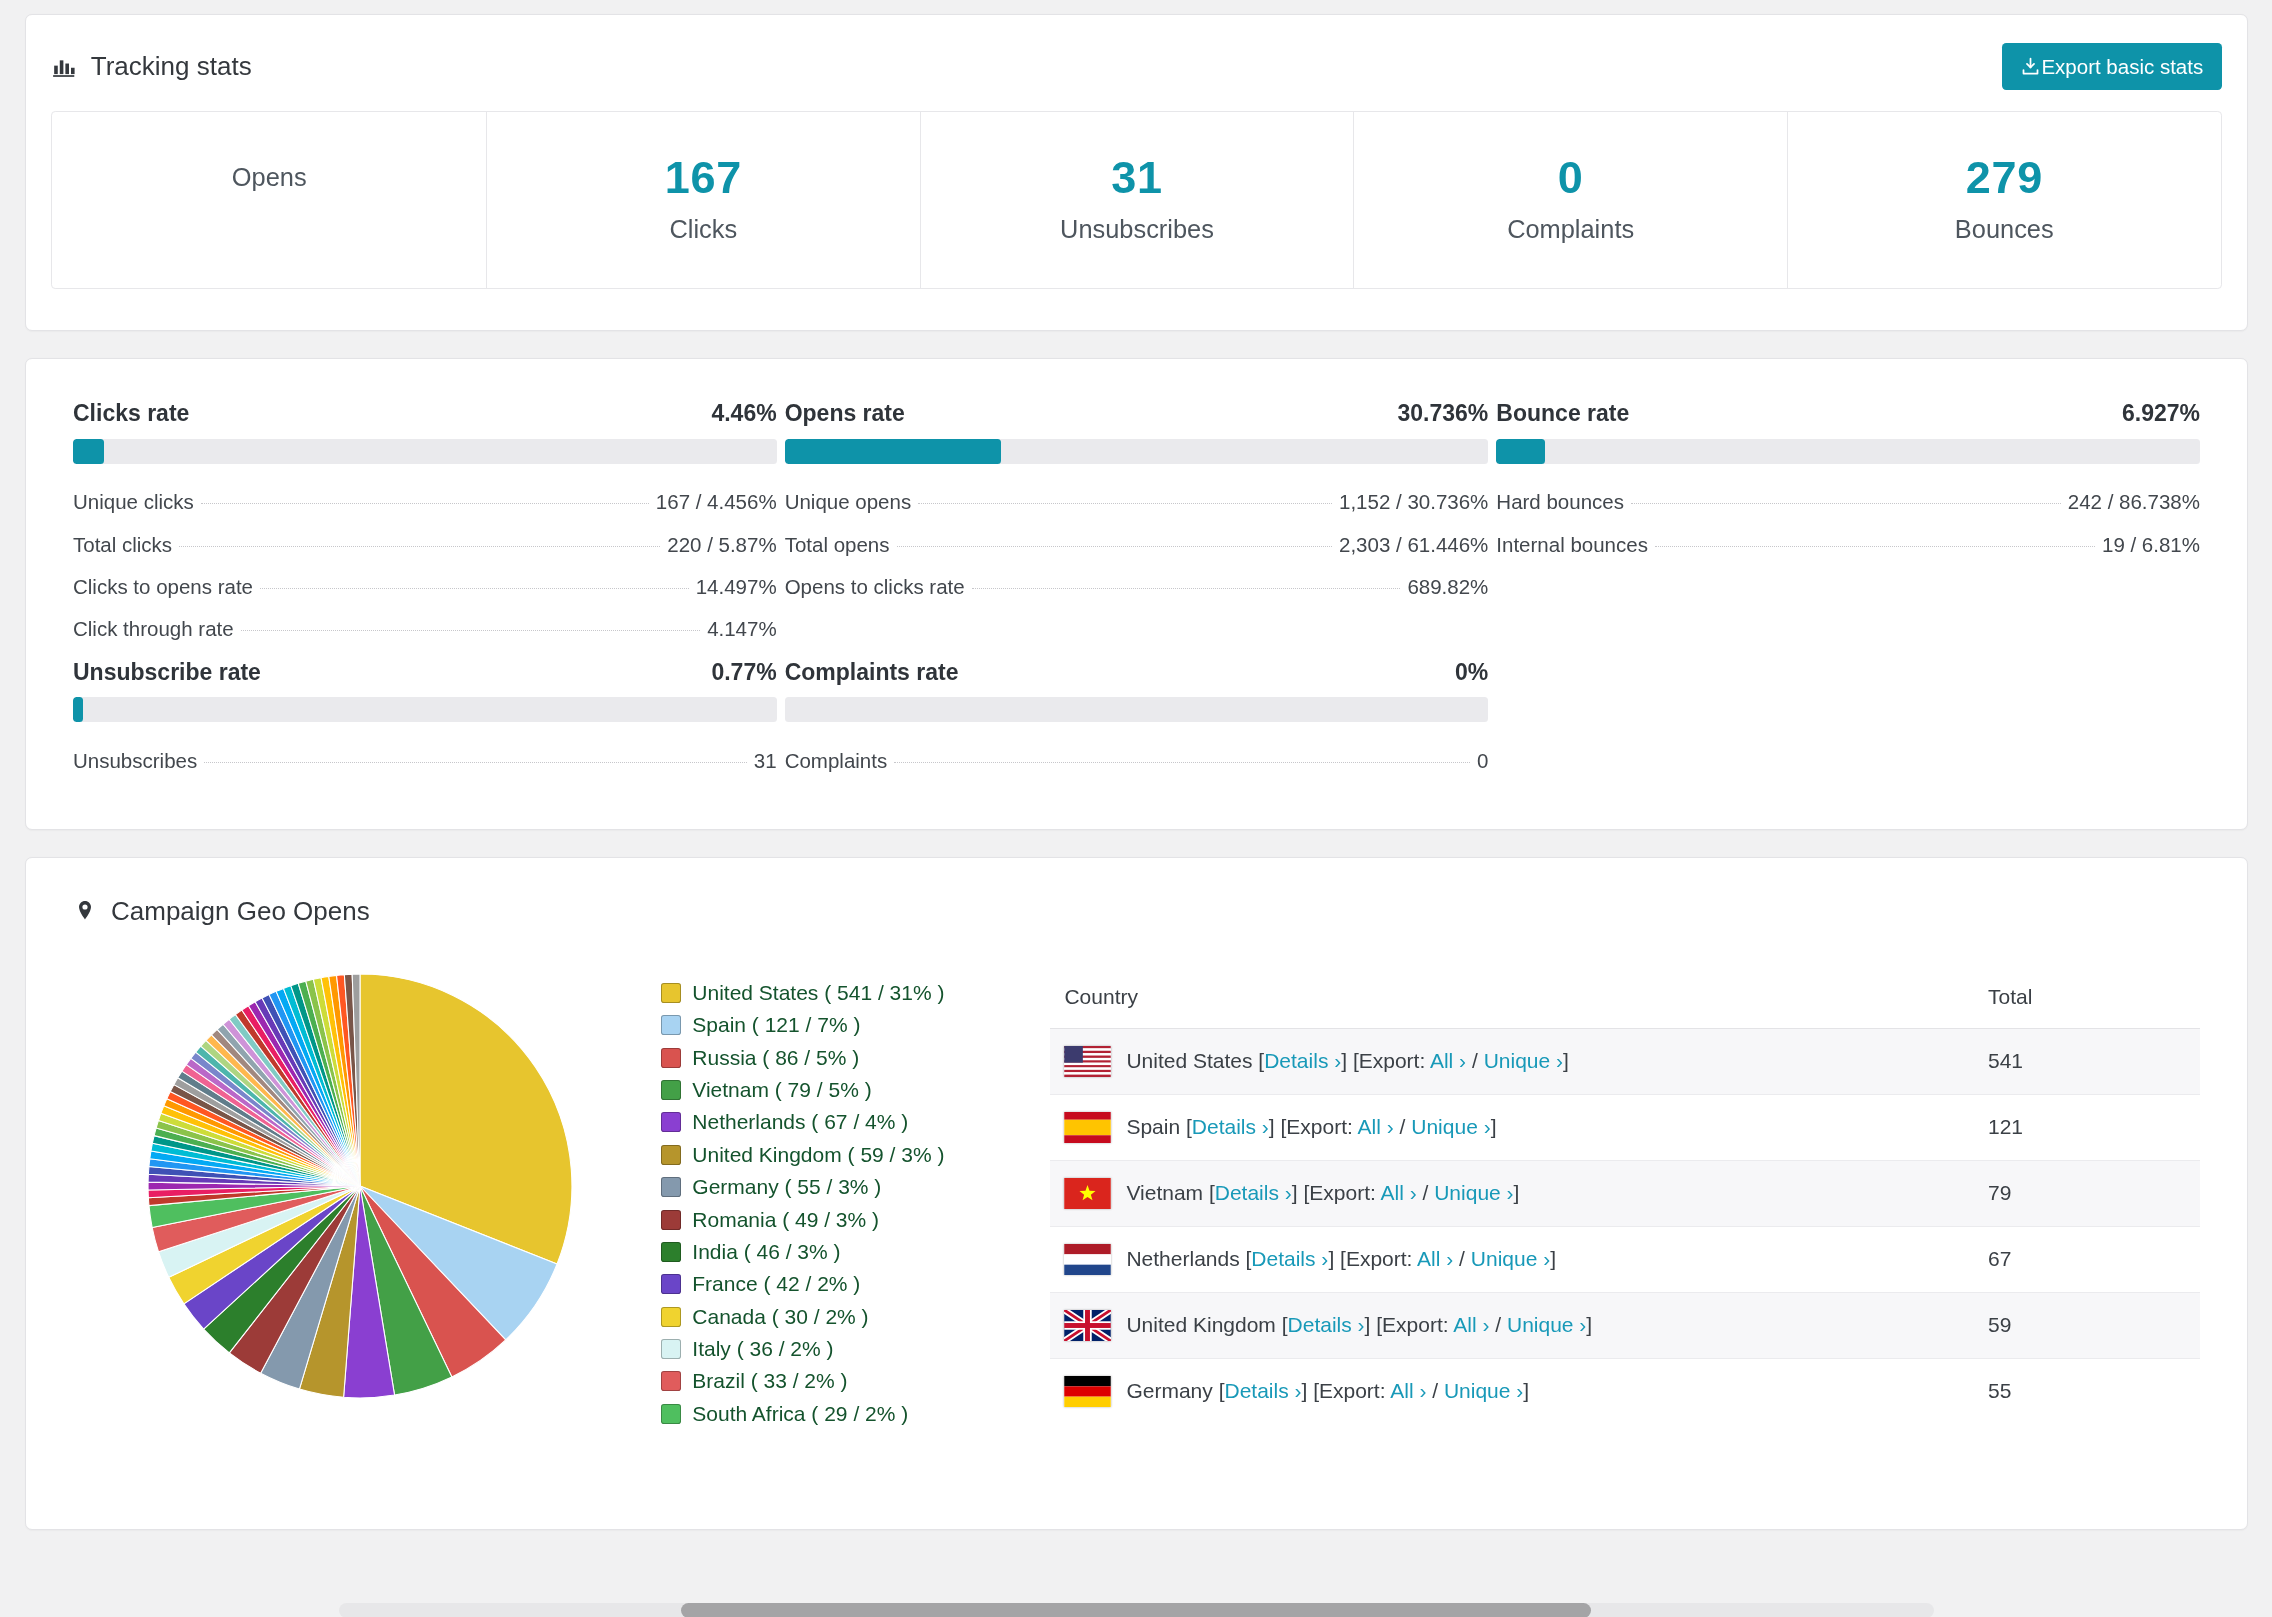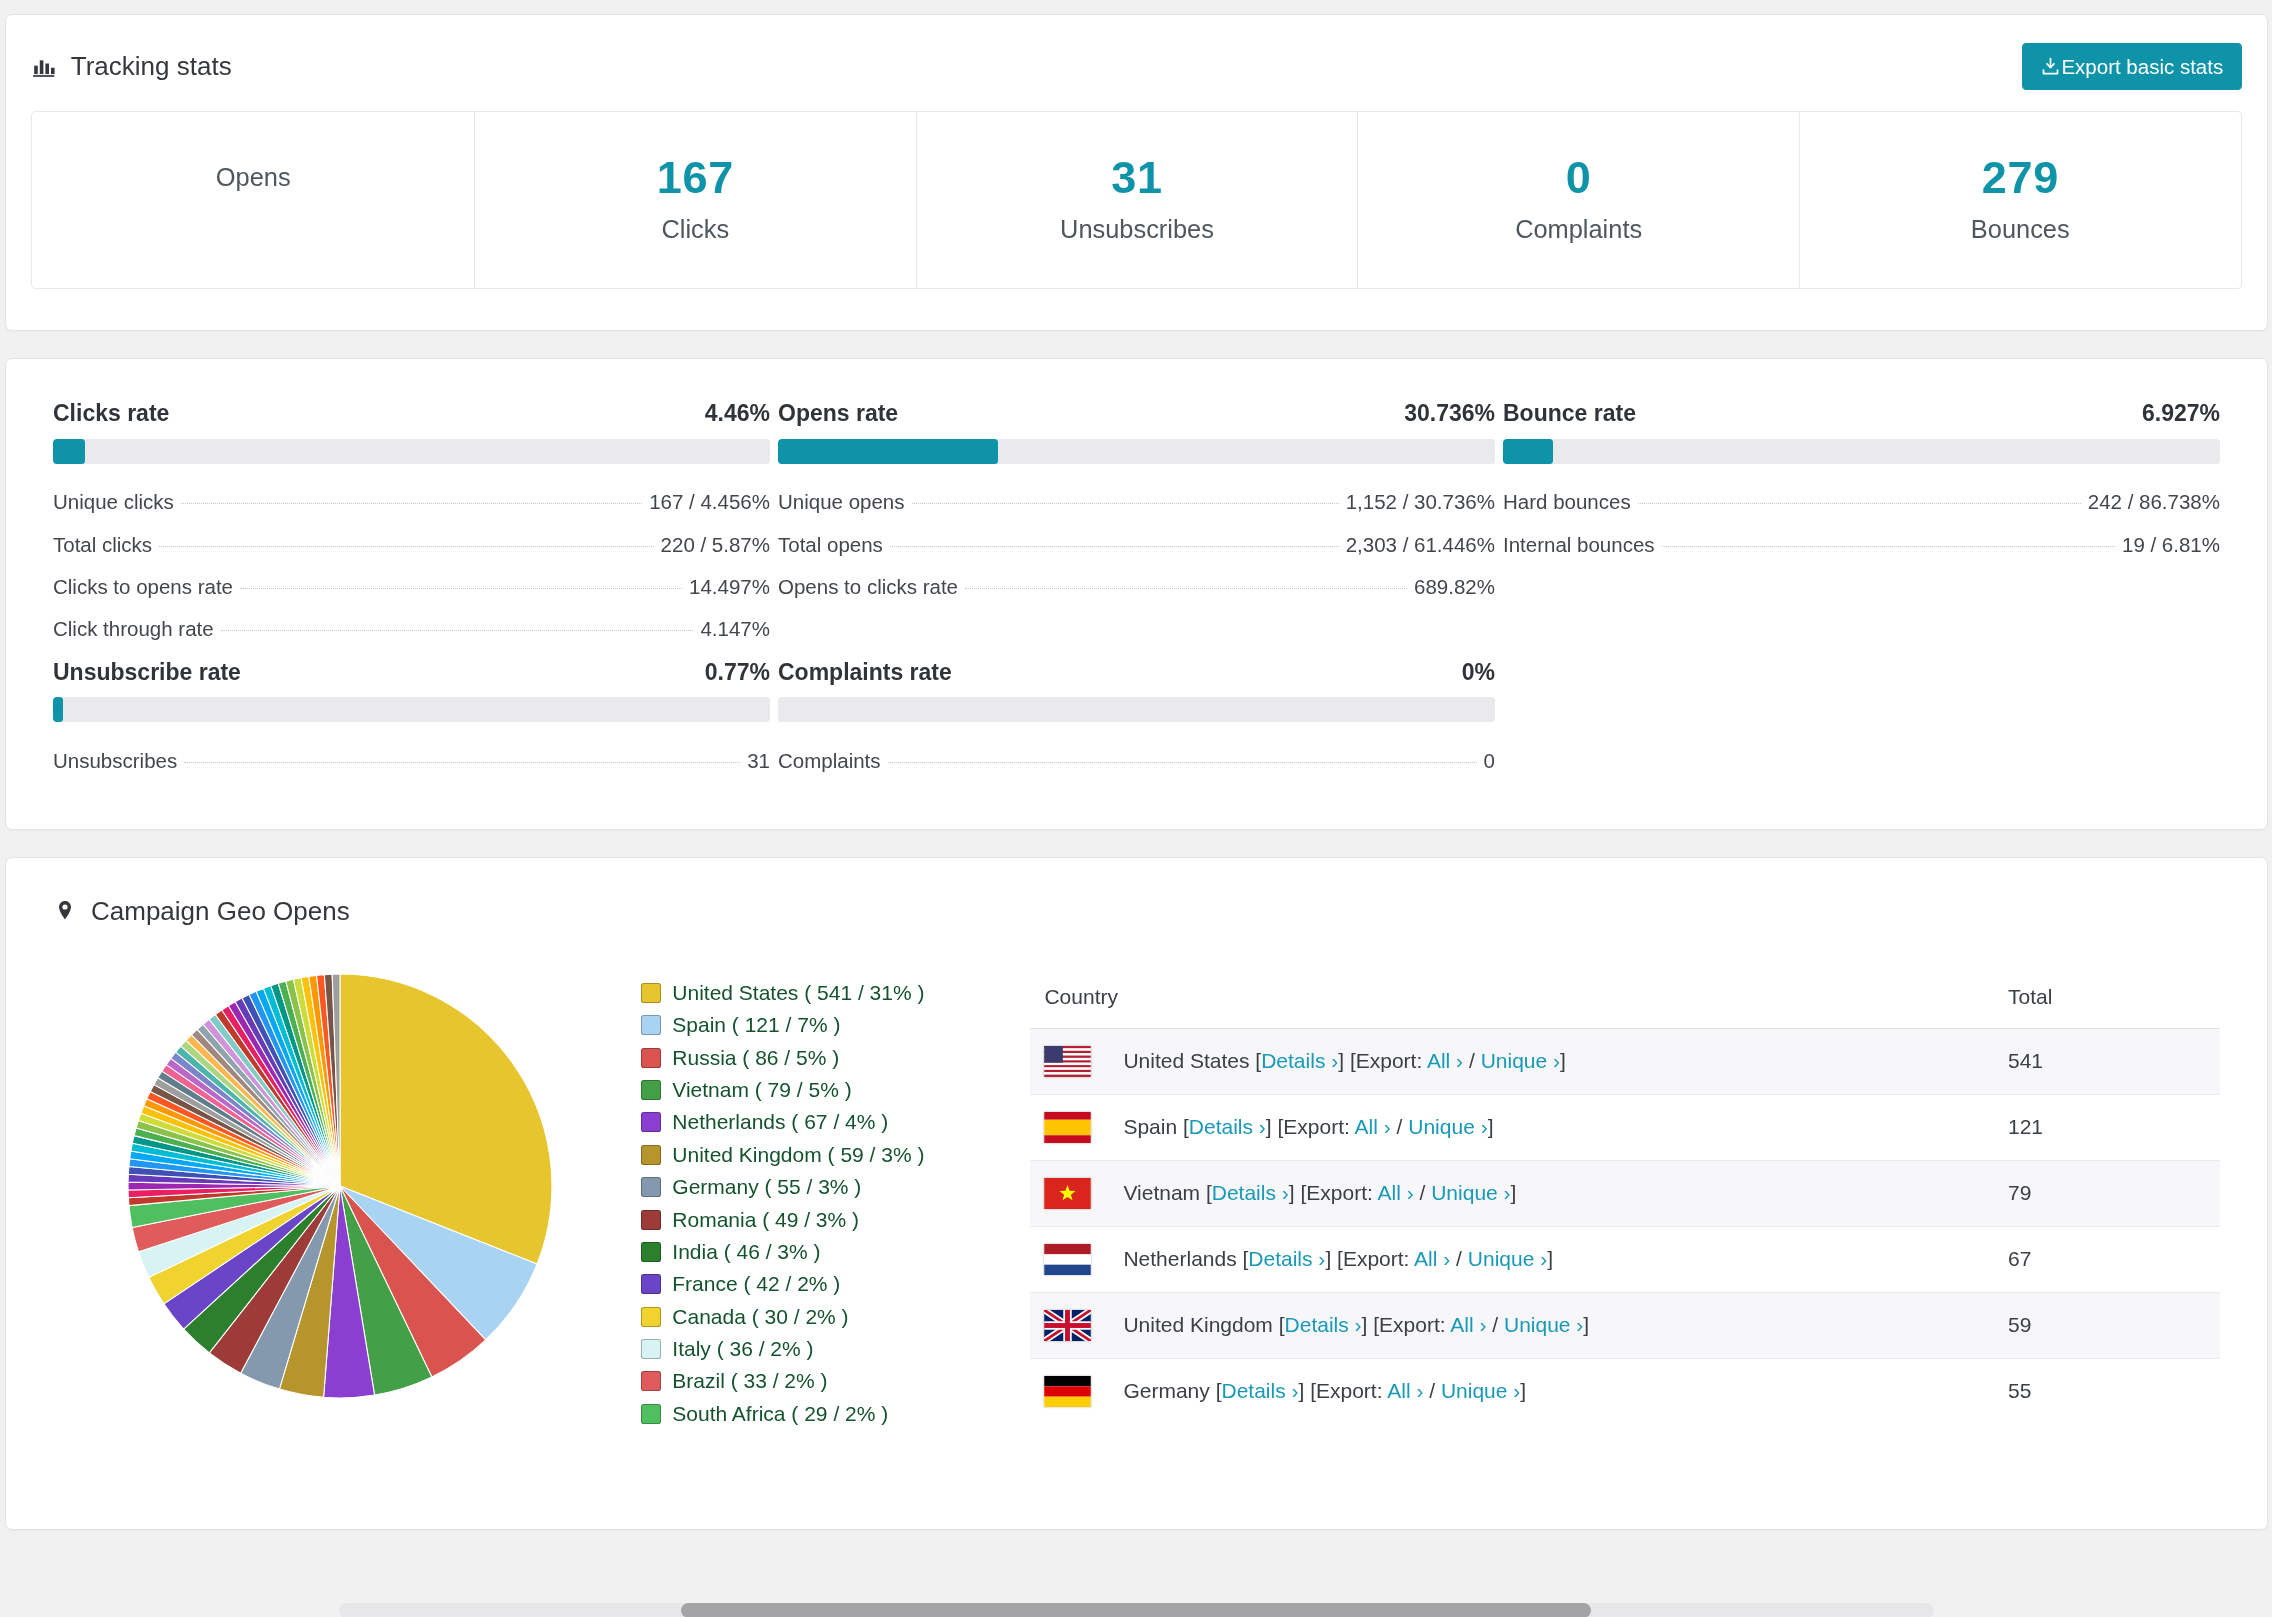--- a/index.html
+++ b/index.html
@@ -4,21 +4,21 @@
 <style>
   * { box-sizing: border-box; }
   html,body { margin:0; padding:0; }
   body {
     width:2273px; height:1618px; overflow:hidden; position:relative;
     background:#f1f1f2; color:#3f4349;
     font-family:"Liberation Sans", sans-serif;
   }
   .card {
     background:#fff; border:0.7px solid #e3e3e6; border-radius:7px;
-    margin:0 5px 27px; box-shadow:0 0.7px 1.4px rgba(0,0,0,.03);
+    margin:0 25px 27px; box-shadow:0 0.7px 1.4px rgba(0,0,0,.03);
   }
   .card.first { margin-top:14px; }
 
   
   .card-header-row {
     display:flex; justify-content:space-between; align-items:center;
     padding:28px 25.4px 8.5px;
   }
   .card-title { display:flex; align-items:center; gap:14px; }
   .card-title h2 { margin:0; font-size:26px; font-weight:500; color:#34383d; }
@@ -55,21 +55,21 @@
   .legend-item { display:flex; align-items:center; font-size:21px; color:#14532d; padding:4.2px 0; }
   .legend-swatch { width:20px; height:20px; border-radius:2.8px; margin-right:11.3px; border:0.7px solid rgba(0,0,0,.28); flex:0 0 auto; }
   .geo-table-wrap { flex:1; margin-left:106px; max-height:480px; overflow:hidden; }
   table.geo-table { width:100%; border-collapse:collapse; font-size:21px; color:#3b4046; }
   .geo-table th { text-align:left; font-weight:500; padding:18.4px 14px; border-bottom:0.7px solid #e3e3e6; }
   .geo-table td { padding:0 14px; height:66px; }
   .geo-table tbody tr { border-top:0.7px solid #ebebee; }
   .geo-table tbody tr:first-child { border-top:none; }
   .geo-table tbody tr:nth-child(odd) { background:#f7f7f9; }
   .total-col { width:226px; }
-  .country-cell-inner { display:flex; align-items:center; gap:32px; }
+  .country-cell-inner { display:flex; align-items:center; gap:15px; }
   .flag { width:47px; height:31px; flex:0 0 auto; box-shadow:0 0 2.1px rgba(0,0,0,.3); display:block; }
   .flag svg { display:block; }
   a.tlink { color:var(--link,#1899b8); text-decoration:none; cursor:pointer; }
 
   
   .hscroll-track {
     position:absolute; left:339px; bottom:0; width:1595px; height:15.5px;
     background:#e7e7e9; border-radius:7.8px; z-index:50;
   }
   .hscroll-thumb {

